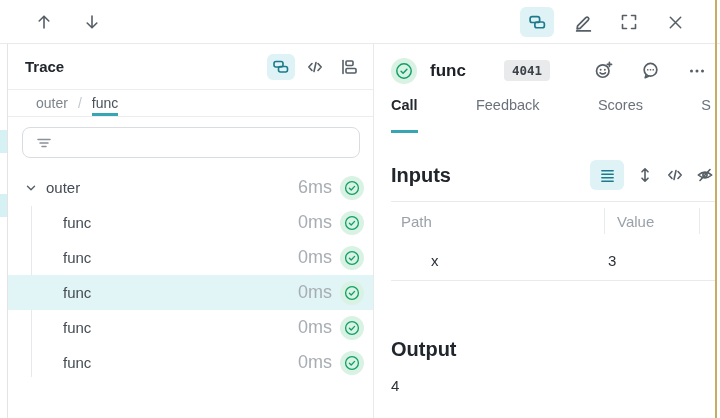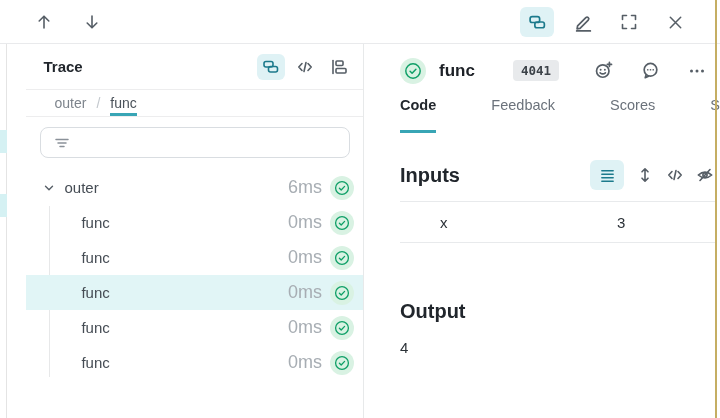--- a/index.html
+++ b/index.html
@@ -22,21 +22,21 @@
   }
   .icon-btn.small { width:28px; height:26px; }
   .icon-btn.active { background:#dff2f5; }
   .topbar .tool-group { position:absolute; right:28px; top:7px; display:flex; gap:12px; align-items:center; }
   svg { display:block; }
   .stroke-gray  { stroke:#565e66; fill:none; stroke-width:1.6; stroke-linecap:round; stroke-linejoin:round; }
   .stroke-teal  { stroke:#1c7a8c; fill:none; stroke-width:1.6; stroke-linecap:round; stroke-linejoin:round; }
   .stroke-light { stroke:#8a9199; fill:none; stroke-width:1.5; stroke-linecap:round; stroke-linejoin:round; }
   .fill-gray    { fill:#565e66; }
   
-  .main { position:absolute; top:44px; left:0; right:0; bottom:0; display:flex;gap:19px; }
+  .main { position:absolute; top:44px; left:0; right:0; bottom:0; display:flex; }
   .edge-strip { width:8px; position:relative; border-right:1px solid #e4e4e4; background:#fff; }
   .edge-strip .peek { position:absolute; left:0; width:7px; background:#d5f1f3; }
   .peek.p1 { top:86px; height:23px; }
   .peek.p2 { top:150px; height:23px; }
   
   .left-panel { width:366px; border-right:1px solid #e7e9ea; display:flex; flex-direction:column; background:#fff; }
   .lp-header {
     height:46px; display:flex; align-items:center; padding:0 10px 0 17px;
     border-bottom:1px solid #ededee;
   }
@@ -331,21 +331,21 @@
             <svg width="18" height="18" viewBox="0 0 18 18">
               <circle class="fill-gray" cx="3.5" cy="9" r="1.5"></circle>
               <circle class="fill-gray" cx="9" cy="9" r="1.5"></circle>
               <circle class="fill-gray" cx="14.5" cy="9" r="1.5"></circle>
             </svg>
           </span>
         </div>
       </div>
 
       <div class="tabs">
-        <div class="tab active">Code</div>
+        <div class="tab active">Call</div>
         <div class="tab">Feedback</div>
         <div class="tab">Scores</div>
         <div class="tab">S</div>
       </div>
 
       <div class="rp-content">
         <div class="section-head">
           <span class="section-title">Inputs</span>
           <div class="io-icons">
             <div class="icon-btn active">
@@ -369,20 +369,25 @@
               <svg width="18" height="18" viewBox="0 0 18 18">
                 <path class="stroke-gray" d="M2.3 9 Q9 3.2 15.7 9 Q9 14.8 2.3 9 Z"></path>
                 <circle class="stroke-gray" cx="9" cy="9" r="2.1"></circle>
                 <path class="stroke-gray" d="M4 14.5 L14 3.5"></path>
               </svg>
             </span>
           </div>
         </div>
 
         <div class="io-table">
+          <div class="t-head">
+            <div class="c-path">Path</div>
+            <div class="c-value">Value</div>
+            <div class="c-extra"></div>
+          </div>
           <div class="t-row">
             <div class="c-path">x</div>
             <div class="c-value">3</div>
           </div>
         </div>
 
         <div class="section-head out-head">
           <span class="section-title">Output</span>
         </div>
         <div class="output-value">4</div>

